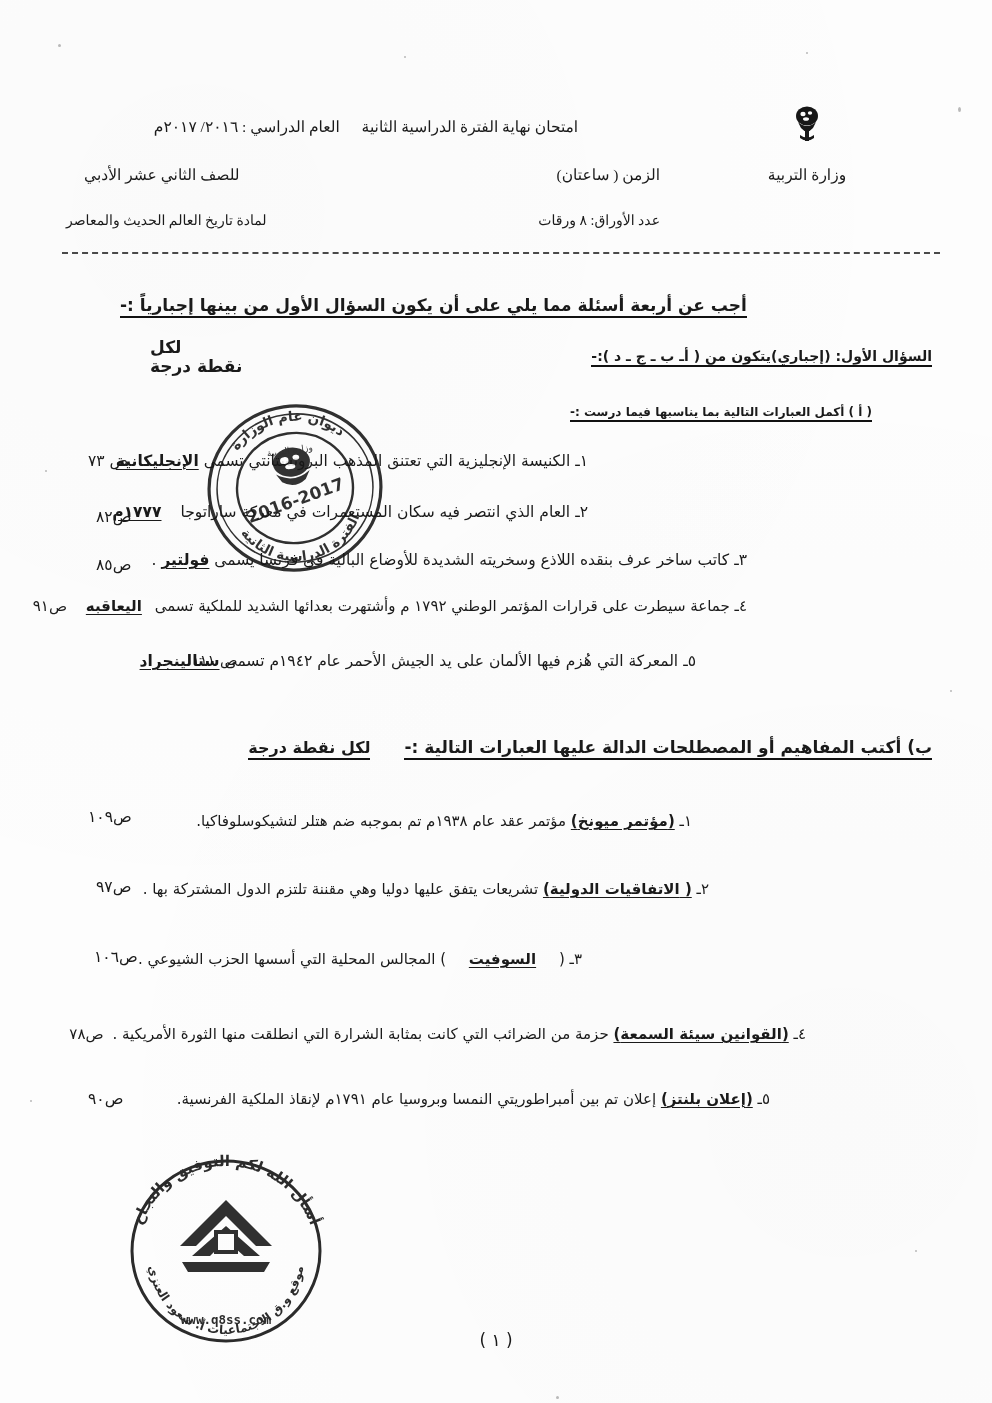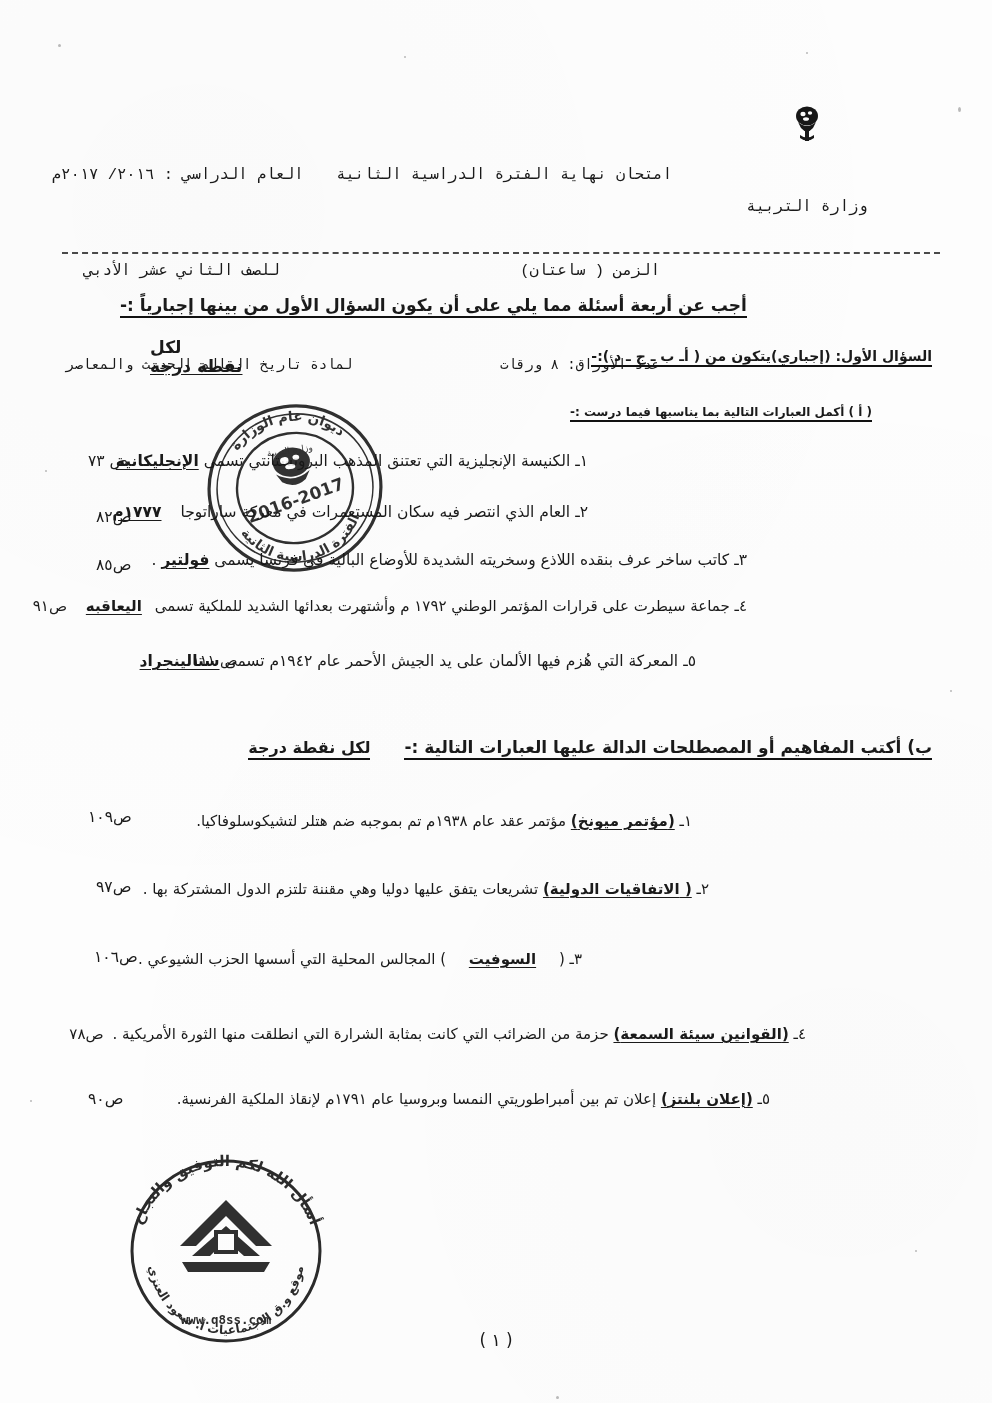--- a/index.html
+++ b/index.html
@@ -20,22 +20,21 @@
       radial-gradient(circle at 85% 80%, rgba(0,0,0,0.012), transparent 60%),
       #fdfdfd;
   }
   .speck{position:absolute;background:#b9b9b9;border-radius:50%;}
   .emblem{
     width:34px;height:40px;margin:0 auto 16px auto;position:relative;
   }
   .emblem svg{display:block;}
   .hline{
     font-size:15.5px;line-height:30px;white-space:nowrap;
-    font-family:Liberation Mono, monospace;
-    margin-top:48px;
+    font-family:Liberation Serif, serif;
   }
   .hline.small{font-size:14px;}
 
   .dashed{
     position:absolute;top:252px;left:62px;right:52px;
     border-top:2px dashed #2b2b2b;
     opacity:.85;
   }
   .u{ text-decoration:underline; text-underline-offset:3px; }
   .ul-heavy{
@@ -137,21 +136,21 @@
 <div class="instr">
   <span class="ul-heavy">أجب عن أربعة أسئلة مما يلي على أن يكون السؤال الأول من بينها إجبارياً :-</span>
 </div>
 
 <div class="q1">
   <span class="ul-heavy">السؤال الأول: (إجباري)يتكون من ( أـ ب ـ ج ـ د ):-</span>
 </div>
 
 <div class="mark-a">
   <div>لكل</div>
-  <div style="text-decoration:underline;text-underline-offset:2px;">نقطة درجة</div>
+  <div style="text-underline-offset:2px;">نقطة درجة</div>
 </div>
 
 <div class="sec-a">
   <span class="ul-heavy">( أ ) أكمل العبارات التالية بما يناسبها فيما درست :-</span>
 </div>
 
 <div class="item" style="top:452px;right:404px;">
   <span>١ـ</span>
   <span>الكنيسة الإنجليزية التي تعتنق المذهب البروتستانتي تسمى</span>
   <span class="u bold">الإنجليكانية</span>

